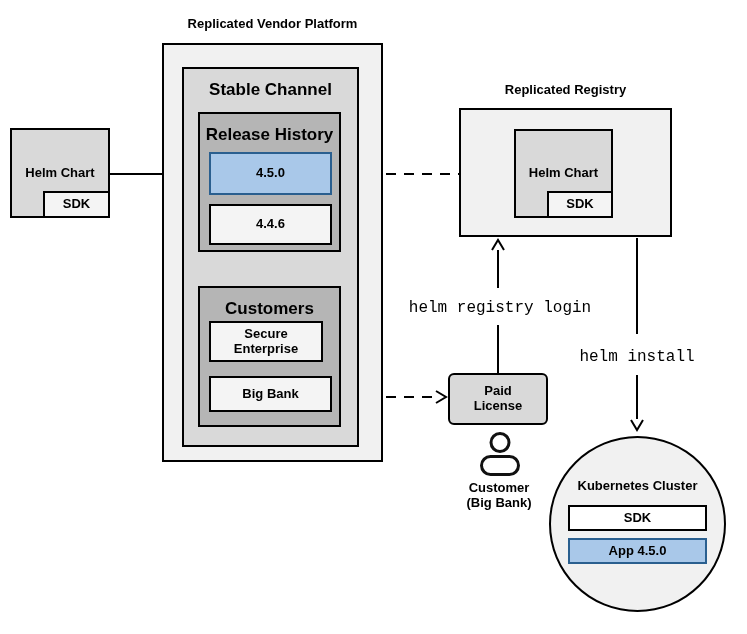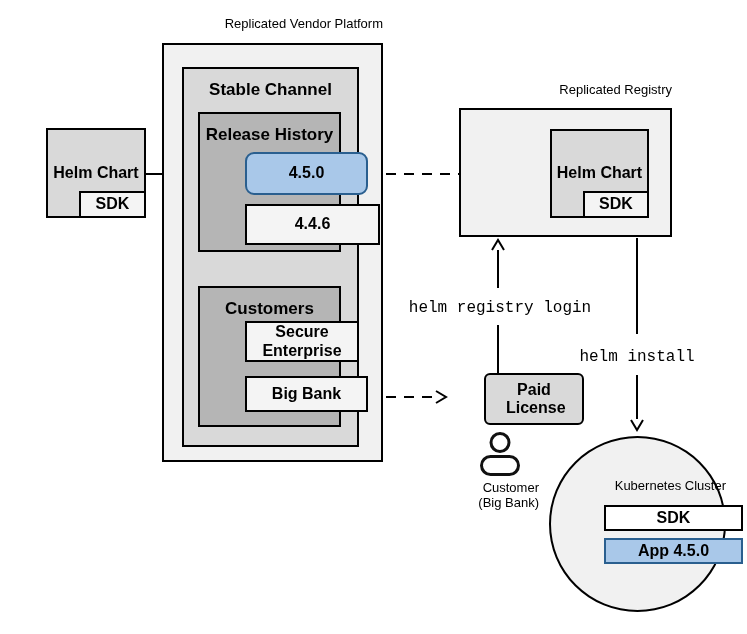--- a/index.html
+++ b/index.html
@@ -14,47 +14,47 @@
   .box{position:absolute;border:2px solid #000;}
   .fill-lightest{background:#f1f1f1;}
   .fill-light{background:#d9d9d9;}
   .fill-mid{background:#b5b5b5;}
   .fill-inner{background:#f4f4f4;}
   .fill-white{background:#ffffff;}
   .fill-blue{background:#a9c8e9;border-color:#2a5f8f;}
 
   .lbl{
     position:absolute;
-    font-weight:normal;font-size:13px;line-height:1.15;
-    color:#000;text-align:right;
+    font-weight:bold;font-size:13px;line-height:1.15;
+    color:#000;text-align:center;
   }
   .blue-text{color:#1d5c9b;}
 
   .center-flex{display:flex;align-items:center;justify-content:center;
-    font-weight:bold;font-size:16px;color:#000;text-align:center;line-height:1.15;margin-left:36px;}
+    font-weight:bold;font-size:13px;color:#000;text-align:center;line-height:1.15;}
 
   .box-title{position:absolute;left:0;right:0;top:11px;text-align:center;
     font-weight:bold;font-size:17px;color:#000;}
 
   .mono{
     position:absolute;
     font-family:"Liberation Mono", monospace;
     font-weight:normal;font-size:16px;color:#000;
     text-align:center;white-space:nowrap;
   }
   .wrap-narrow{display:inline-block;}
   svg.overlay{position:absolute;left:0;top:0;pointer-events:none;}
 
   
   #vp-box{left:162px;top:43px;width:221px;height:419px;}
   #vp-title{left:162px;top:17px;width:221px;}
   #sc-box{left:182px;top:67px;width:177px;height:380px;}
   #rh-box{left:198px;top:112px;width:143px;height:140px;}
-  #r450{left:209px;top:152px;width:123px;height:43px;border-radius:9px;}
-  #r446{left:209px;top:204px;width:135px;height:41px;}
+  #r450{left:209px;top:152px;width:123px;height:43px;}
+  #r446{left:209px;top:204px;width:123px;height:41px;}
   #cust-box{left:198px;top:286px;width:143px;height:141px;}
   #secure{left:209px;top:321px;width:114px;height:41px;}
   #bigbank{left:209px;top:376px;width:123px;height:36px;}
 
   #src-helm{left:10px;top:128px;width:100px;height:90px;}
   #src-sdk{position:absolute;right:-2px;bottom:-2px;width:67px;height:27px;}
 
   #reg-box{left:459px;top:108px;width:213px;height:129px;}
   #reg-title{left:459px;top:83px;width:213px;}
   #reg-helm{left:514px;top:129px;width:99px;height:89px;}

